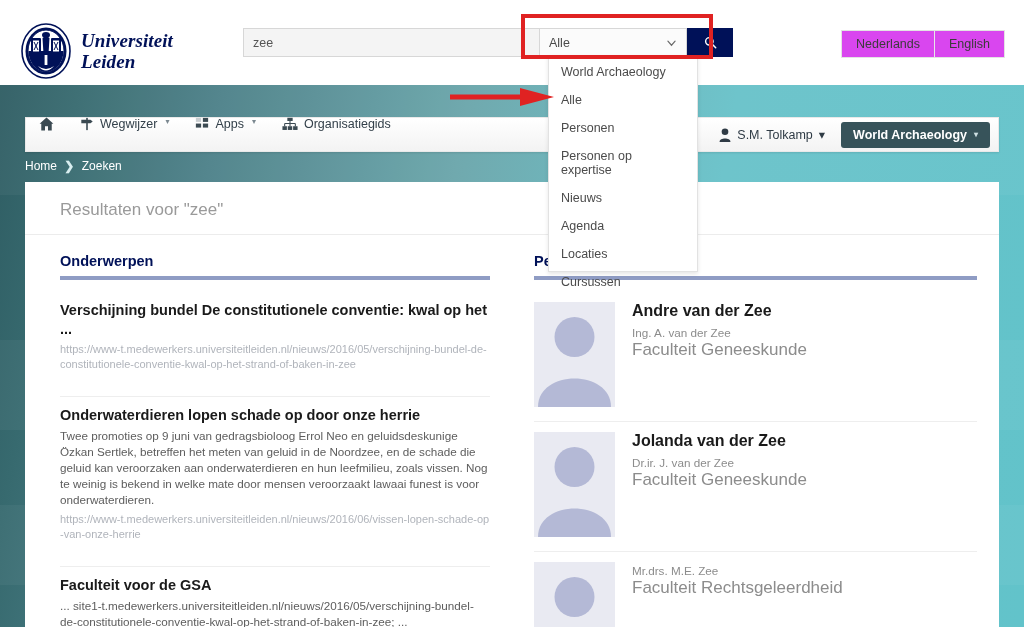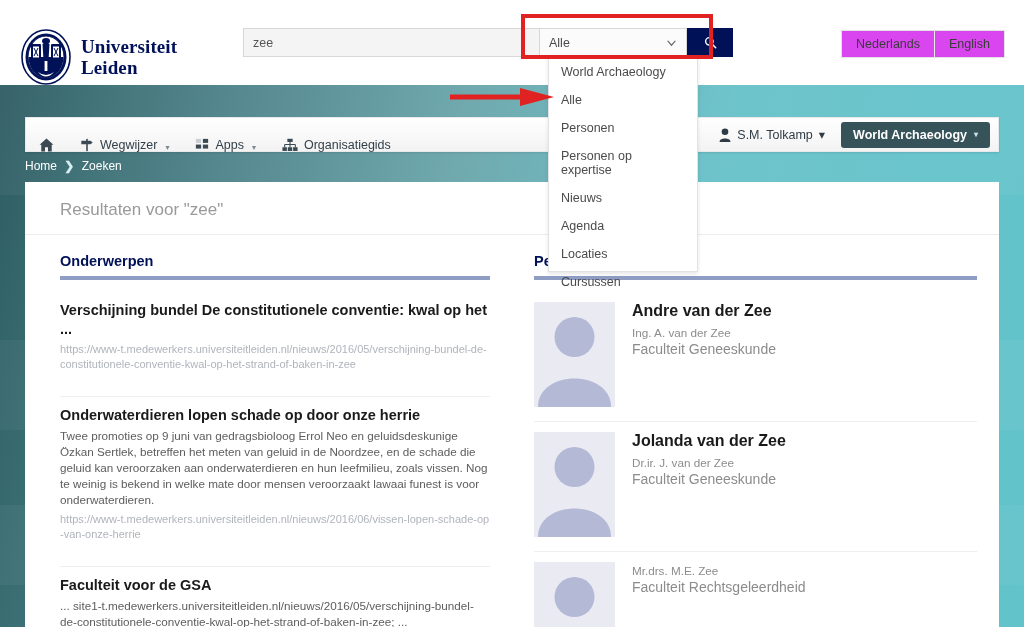--- a/index.html
+++ b/index.html
@@ -10,22 +10,22 @@
     background:#ffffff;
     position:relative;
   }
 
   
   #topbar {
     position:absolute; left:0; top:0; width:1024px; height:85px;
     background:#ffffff; z-index:20;
   }
   #logo-wrap {
-    position:absolute; left:20px; top:28px;
-    display:flex; align-items:center; gap:9px;
+    position:absolute; left:20px; top:22px;
+    display:flex; align-items:center; gap:9px;font-style:italic;
   }
   #seal { width:52px; height:58px; display:block; }
   #logo-text {
     font-family:"Liberation Serif", serif;
     font-size:19px; line-height:21px; color:#001158; font-weight:700;
     letter-spacing:.1px;
   }
 
   
   #search-form {
@@ -85,21 +85,21 @@
 
   
   #navbar {
     position:absolute; left:25px; top:117px; width:974px; height:35px;
     background:linear-gradient(#ffffff,#f3f3f3);
     border:1px solid #e9e9e9;
     display:flex; align-items:center; z-index:15;
     box-shadow:0 1px 2px rgba(0,0,0,.10);
   }
   .nav-item {
-    display:flex; align-items:flex-end; gap:6px;
+    display:flex; align-items:flex-start; gap:6px;
     padding:0 13px; height:35px; font-size:12.5px; color:#33404a; cursor:pointer;
   }
   .nav-item .caret { font-size:8px; color:#7b8890; margin-left:2px; }
   #nav-right { margin-left:auto; display:flex; align-items:center; padding-right:4px; }
   #user-item { display:flex; align-items:center; gap:6px; font-size:12.5px; color:#2f3b45; cursor:pointer; padding:0 10px; }
   #org-btn {
     background:#37535a; color:#ffffff; font-size:12.5px; font-weight:700;
     padding:6px 12px; border-radius:3px; margin-left:6px; margin-right:4px;
     display:flex; align-items:center; gap:7px; cursor:pointer;
   }
@@ -138,21 +138,21 @@
   }
   .result-snippet { font-size:11.7px; color:#5d5d5d; line-height:16px; margin:0 0 4px 0; }
   .result-url { font-size:11px; color:#b0b4bb; line-height:15px; word-break:break-all; }
 
   .person { display:flex; gap:17px; padding:10px 0 14px 0; border-bottom:1px solid #eeeeee; }
   .person:first-of-type { padding-top:2px; }
   .avatar { width:81px; height:105px; background:#e9eaf2; flex:0 0 81px; position:relative; overflow:hidden; }
   .avatar svg { position:absolute; left:0; bottom:0; width:81px; height:100px; }
   .person-name { font-size:16px; color:#1a1a1a; font-weight:700; margin:0 0 4px 0; cursor:pointer; }
   .person-formal { font-size:11.7px; color:#8c8c8c; line-height:17px; }
-  .person-faculty { font-size:14px; color:#8c8c8c; line-height:17px; }
+  .person-faculty { font-size:17px; color:#8c8c8c; line-height:17px; }
 
   
   #dropdown {
     position:absolute; left:548px; top:55px; width:150px; height:217px;
     background:#ffffff; border:1px solid #e2e2e2; border-top:none;
     z-index:35; box-shadow:0 2px 4px rgba(0,0,0,.10);
     padding-top:3px;
   }
   .dd-item {
     font-size:12.5px; color:#4b4b4b; padding:7px 12px; cursor:pointer; line-height:14px;

